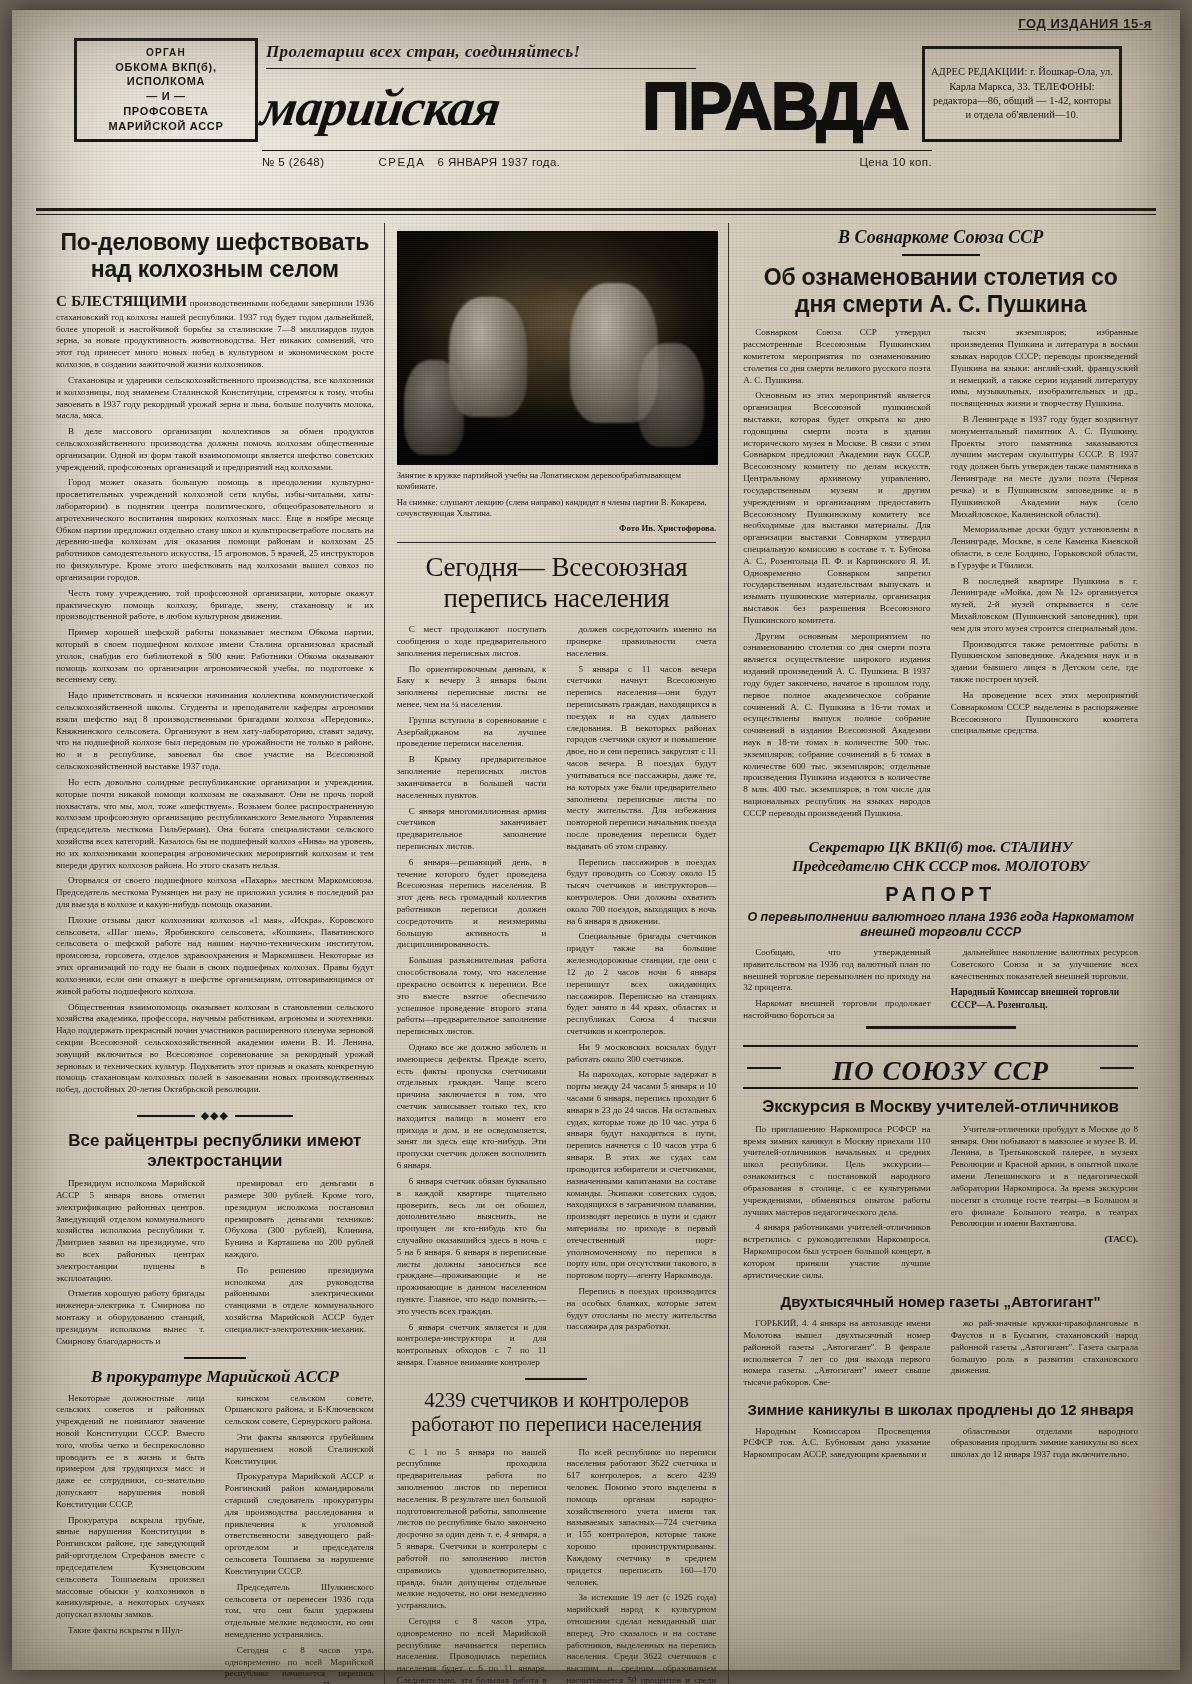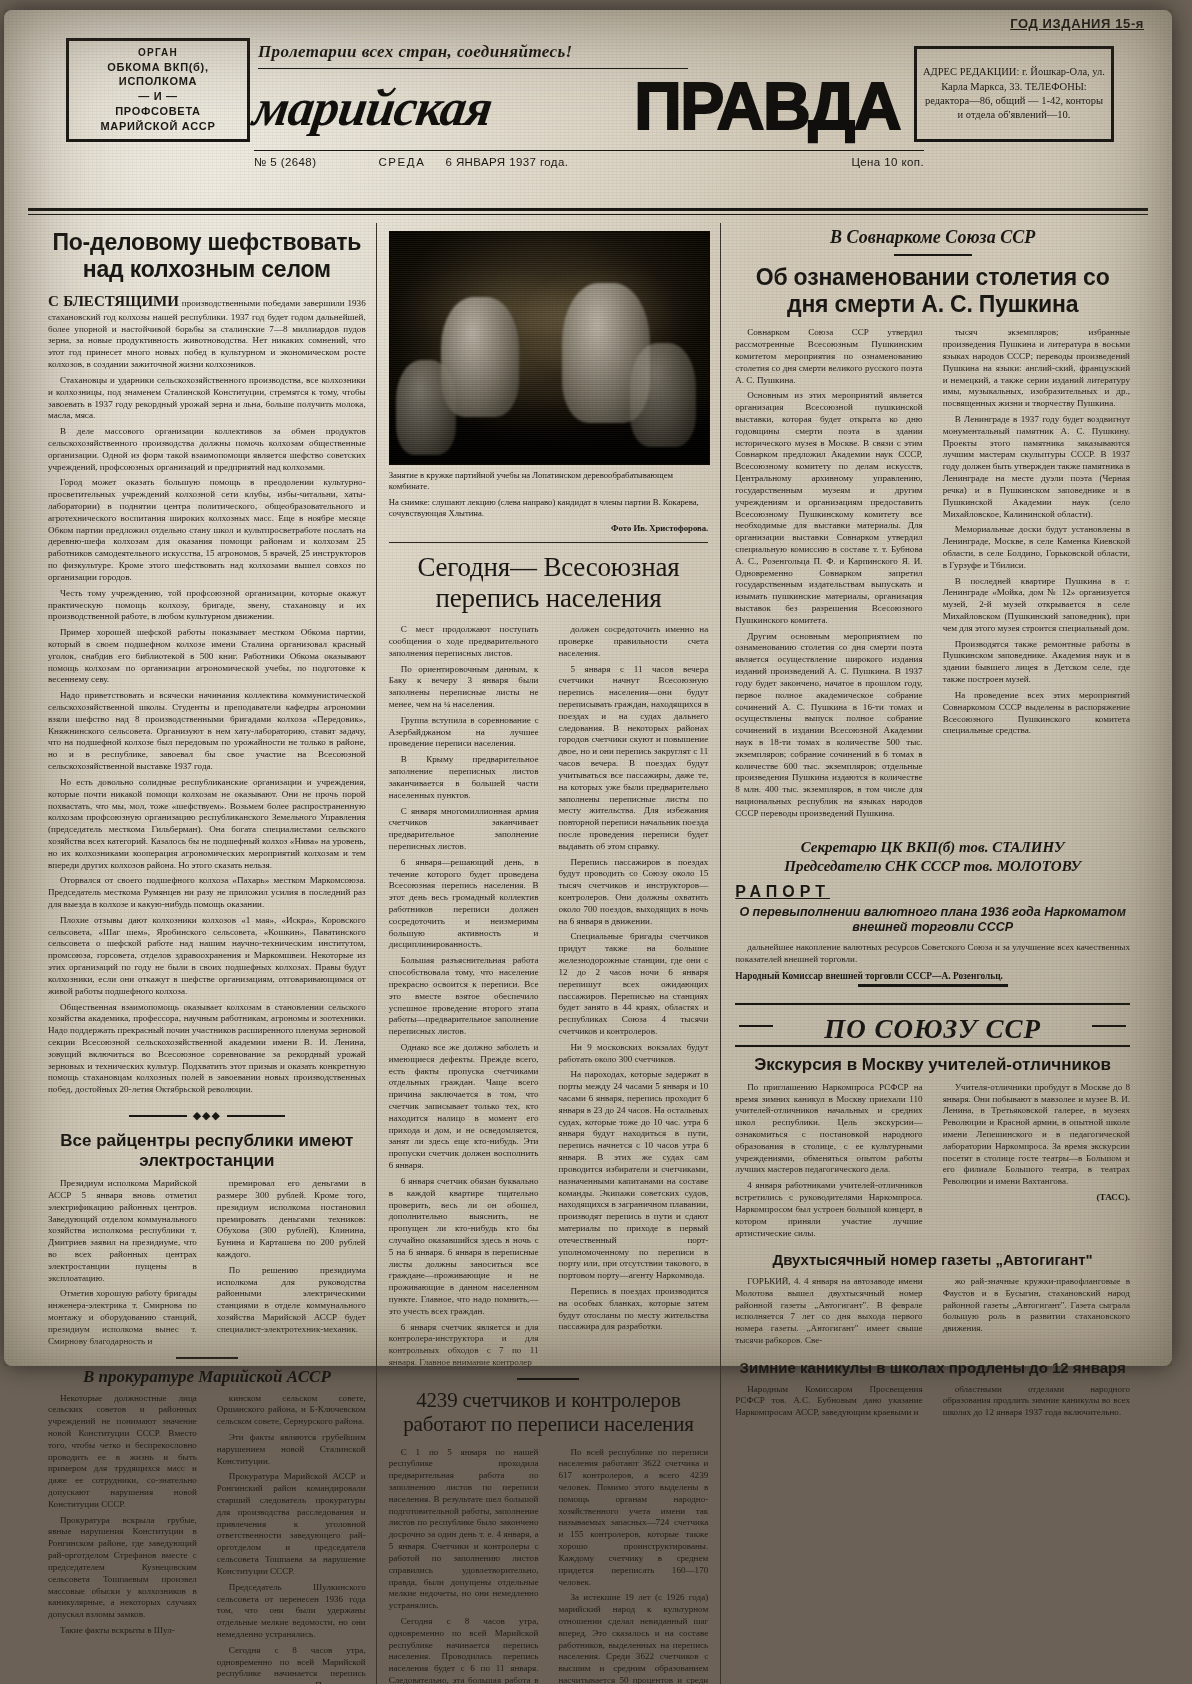--- a/index.html
+++ b/index.html
@@ -10,30 +10,29 @@
   body {
     width: 1192px; height: 1684px;
     font-family: "Liberation Serif", "DejaVu Serif", serif;
     overflow: hidden;
     position: relative;
   }
 
   
   #paper {
     position: absolute;
-    left: 4px; top: 10px;
-    width: 1168px; height: 1356px;
+    left: 12px; top: 10px;
+    width: 1168px; height: 1660px;
     background:
       radial-gradient(ellipse at 18% 12%, rgba(255,255,250,0.55), rgba(255,255,250,0) 42%),
       radial-gradient(ellipse at 85% 75%, rgba(120,108,92,0.18), rgba(120,108,92,0) 55%),
       linear-gradient(158deg, #d9d2c2 0%, #cfc7b6 30%, #d6cfbf 55%, #c8c0ae 82%, #bfb7a4 100%);
     box-shadow: 0 0 24px rgba(0,0,0,.55), inset 0 0 90px rgba(140,128,108,.35);
     color: #1c1a17;
     filter: contrast(1.02);
-    border-radius: 8px;
   }
   #grain {
     position: absolute; inset: 0;
     pointer-events: none;
     opacity: .20;
     background-image:
       repeating-linear-gradient(0deg, rgba(90,80,65,.30) 0 1px, rgba(255,255,255,0) 1px 3px),
       repeating-linear-gradient(90deg, rgba(90,80,65,.18) 0 1px, rgba(255,255,255,0) 1px 4px);
     mix-blend-mode: multiply;
   }
@@ -105,21 +104,21 @@
     -webkit-text-stroke: 2px #141210;
   }
   .issue-rule-top {
     position: absolute; left: 232px; right: 230px; top: 140px;
     border-top: 1.4px solid #1c1a17;
   }
   .issue-line {
     position: absolute; left: 232px; right: 230px; top: 146px;
     display: flex; align-items: flex-end;
     font-family: "Liberation Sans", sans-serif;
-    font-size: 11.5px; letter-spacing: .4px; gap: 8px;
+    font-size: 11.5px; letter-spacing: .4px;
   }
   .issue-line .no { margin-right: 54px; }
   .issue-line .day { margin-right: 12px; letter-spacing: 1.6px; }
   .issue-line .price { margin-left: auto; font-weight: 400; }
 
   .masthead-rule {
     margin: 6px 6px 0 6px;
     border-top: 3px solid #1c1a17;
     border-bottom: 1px solid #1c1a17;
     height: 3px;
@@ -264,22 +263,22 @@
   }
 
   .report-box { margin-top: 14px; }
   .report-box .to {
     font-family: "Liberation Serif", serif;
     font-style: italic; font-weight: 700; font-size: 15px;
     text-align: center; line-height: 1.3;
   }
   .report-box .raport {
     font-family: "Liberation Sans", sans-serif;
-    font-weight: 700; font-size: 16px; letter-spacing: 5px;
-    text-align: left; margin: 6px 0 4px; text-decoration: underline;
+    font-weight: 700; font-size: 20px; letter-spacing: 5px;
+    text-align: center; margin: 6px 0 4px;
   }
   .report-box .about {
     font-family: "Liberation Sans", sans-serif;
     font-weight: 700; font-size: 12.5px; text-align: center; line-height: 1.25;
     margin-bottom: 6px;
     font-style: italic;
   }
   .kicker-rule { width: 78px; border-top: 2px solid #1c1a17; margin: 6px auto 8px; }
 </style>
 </head>
@@ -454,20 +453,24 @@
         </div>
 
         <div class="report-box">
           <div class="to">Секретарю ЦК ВКП(б) тов. СТАЛИНУ</div>
           <div class="to">Председателю СНК СССР тов. МОЛОТОВУ</div>
           <div class="raport">РАПОРТ</div>
           <div class="about">О перевыполнении валютного плана 1936 года Наркоматом внешней торговли СССР</div>
 
           <div class="two-sub">
             <div>
+              <p class="body">Сообщаю, что утвержденный правительством на 1936 год валютный план по внешней торговле перевыполнен по приходу на 32 процента.</p>
+              <p class="body">Наркомат внешней торговли продолжает настойчиво бороться за</p>
+            </div>
+            <div>
               <p class="body">дальнейшее накопление валютных ресурсов Советского Союза и за улучшение всех качественных показателей внешней торговли.</p>
               <p class="sig center">Народный Комиссар внешней торговли СССР—А. Розенгольц.</p>
             </div>
           </div>
         </div>
 
         <div class="banner-cap"></div>
         <div class="union-banner">
           <span>ПО СОЮЗУ ССР</span>
         </div>

